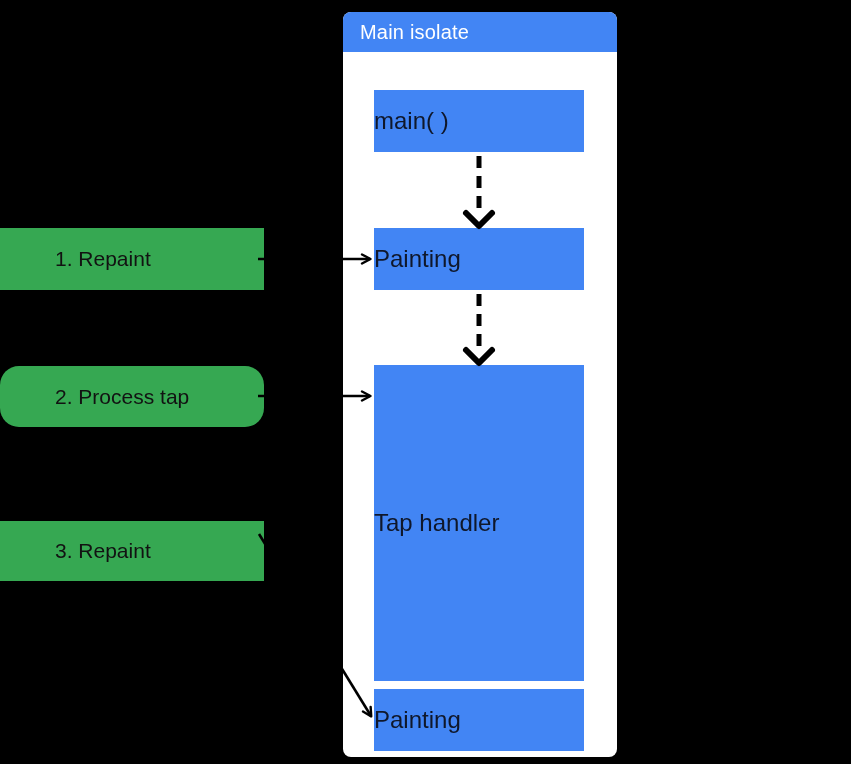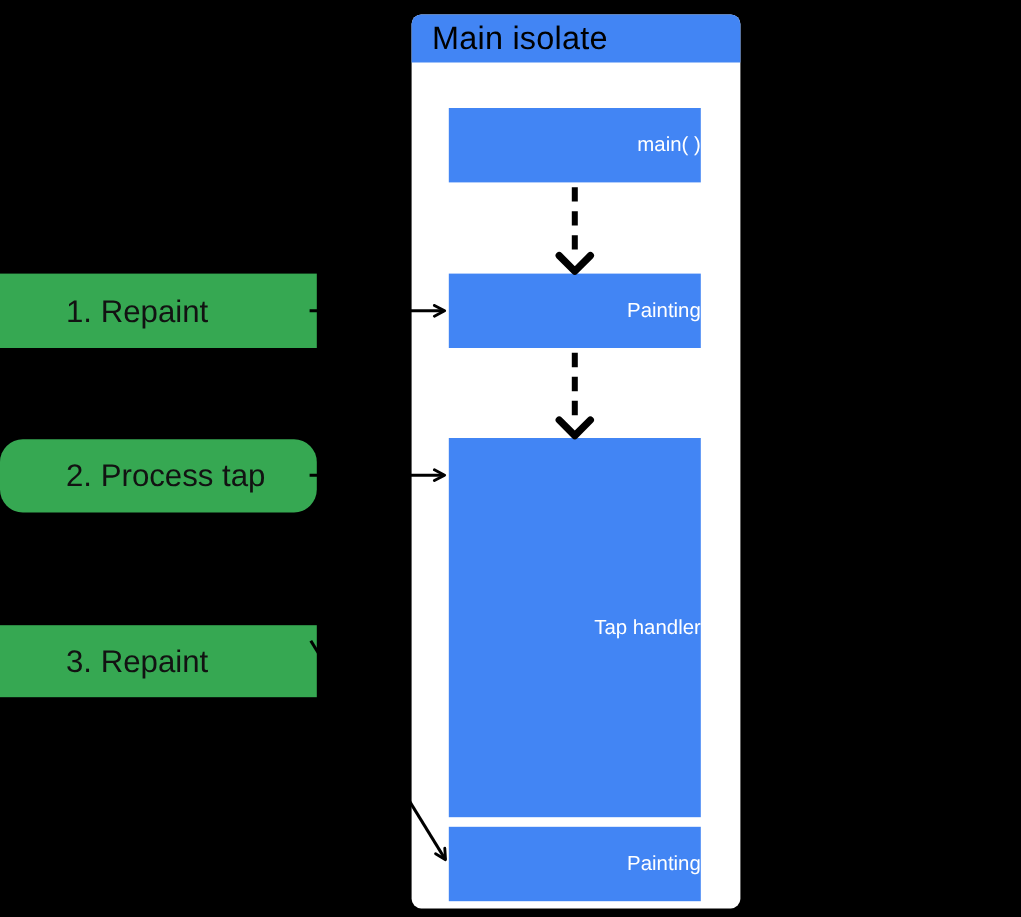--- a/index.html
+++ b/index.html
@@ -34,57 +34,57 @@
     width: 100%;
     height: 40px;
     background: #4285f4;
     border-radius: 8px 8px 0 0;
     display: flex;
     align-items: center;
     box-sizing: border-box;
     padding-left: 17px;
   }
   .panel-title {
-    color: #000000;
-    font-size: 27px;
+    color: #ffffff;
+    font-size: 20px;
     letter-spacing: 0.2px;
     white-space: nowrap;
   }
 
   
   .node {
     position: absolute;
     left: 374px;
     width: 210px;
     background: #4285f4;
-    color: #ffffff;
+    color: #0f172a;
     display: flex;
     align-items: center;
-    justify-content: flex-end;
-    font-size: 17px;
+    justify-content: flex-start;
+    font-size: 24px;
     white-space: nowrap;
   }
   #node-main        { top: 90px;  height: 62px; }
   #node-painting-1  { top: 228px; height: 62px; }
   #node-tap-handler { top: 365px; height: 316px; }
   #node-painting-2  { top: 689px; height: 62px; }
 
   
   .event-box {
     position: absolute;
     left: 0;
     width: 264px;
     height: 62px;
     background: #36a852;
     color: #121212;
     display: flex;
     align-items: center;
     box-sizing: border-box;
     padding-left: 55px;
-    font-size: 26px;
+    font-size: 21px;
     white-space: nowrap;
   }
   #event-box-1 { top: 228px; }
   #event-box-2 { top: 366px; height: 61px; border-radius: 19px; }
   #event-box-3 { top: 505px; height: 60px; margin-top: 16px; }
 
   
   #arrows {
     position: absolute;
     left: 0;

